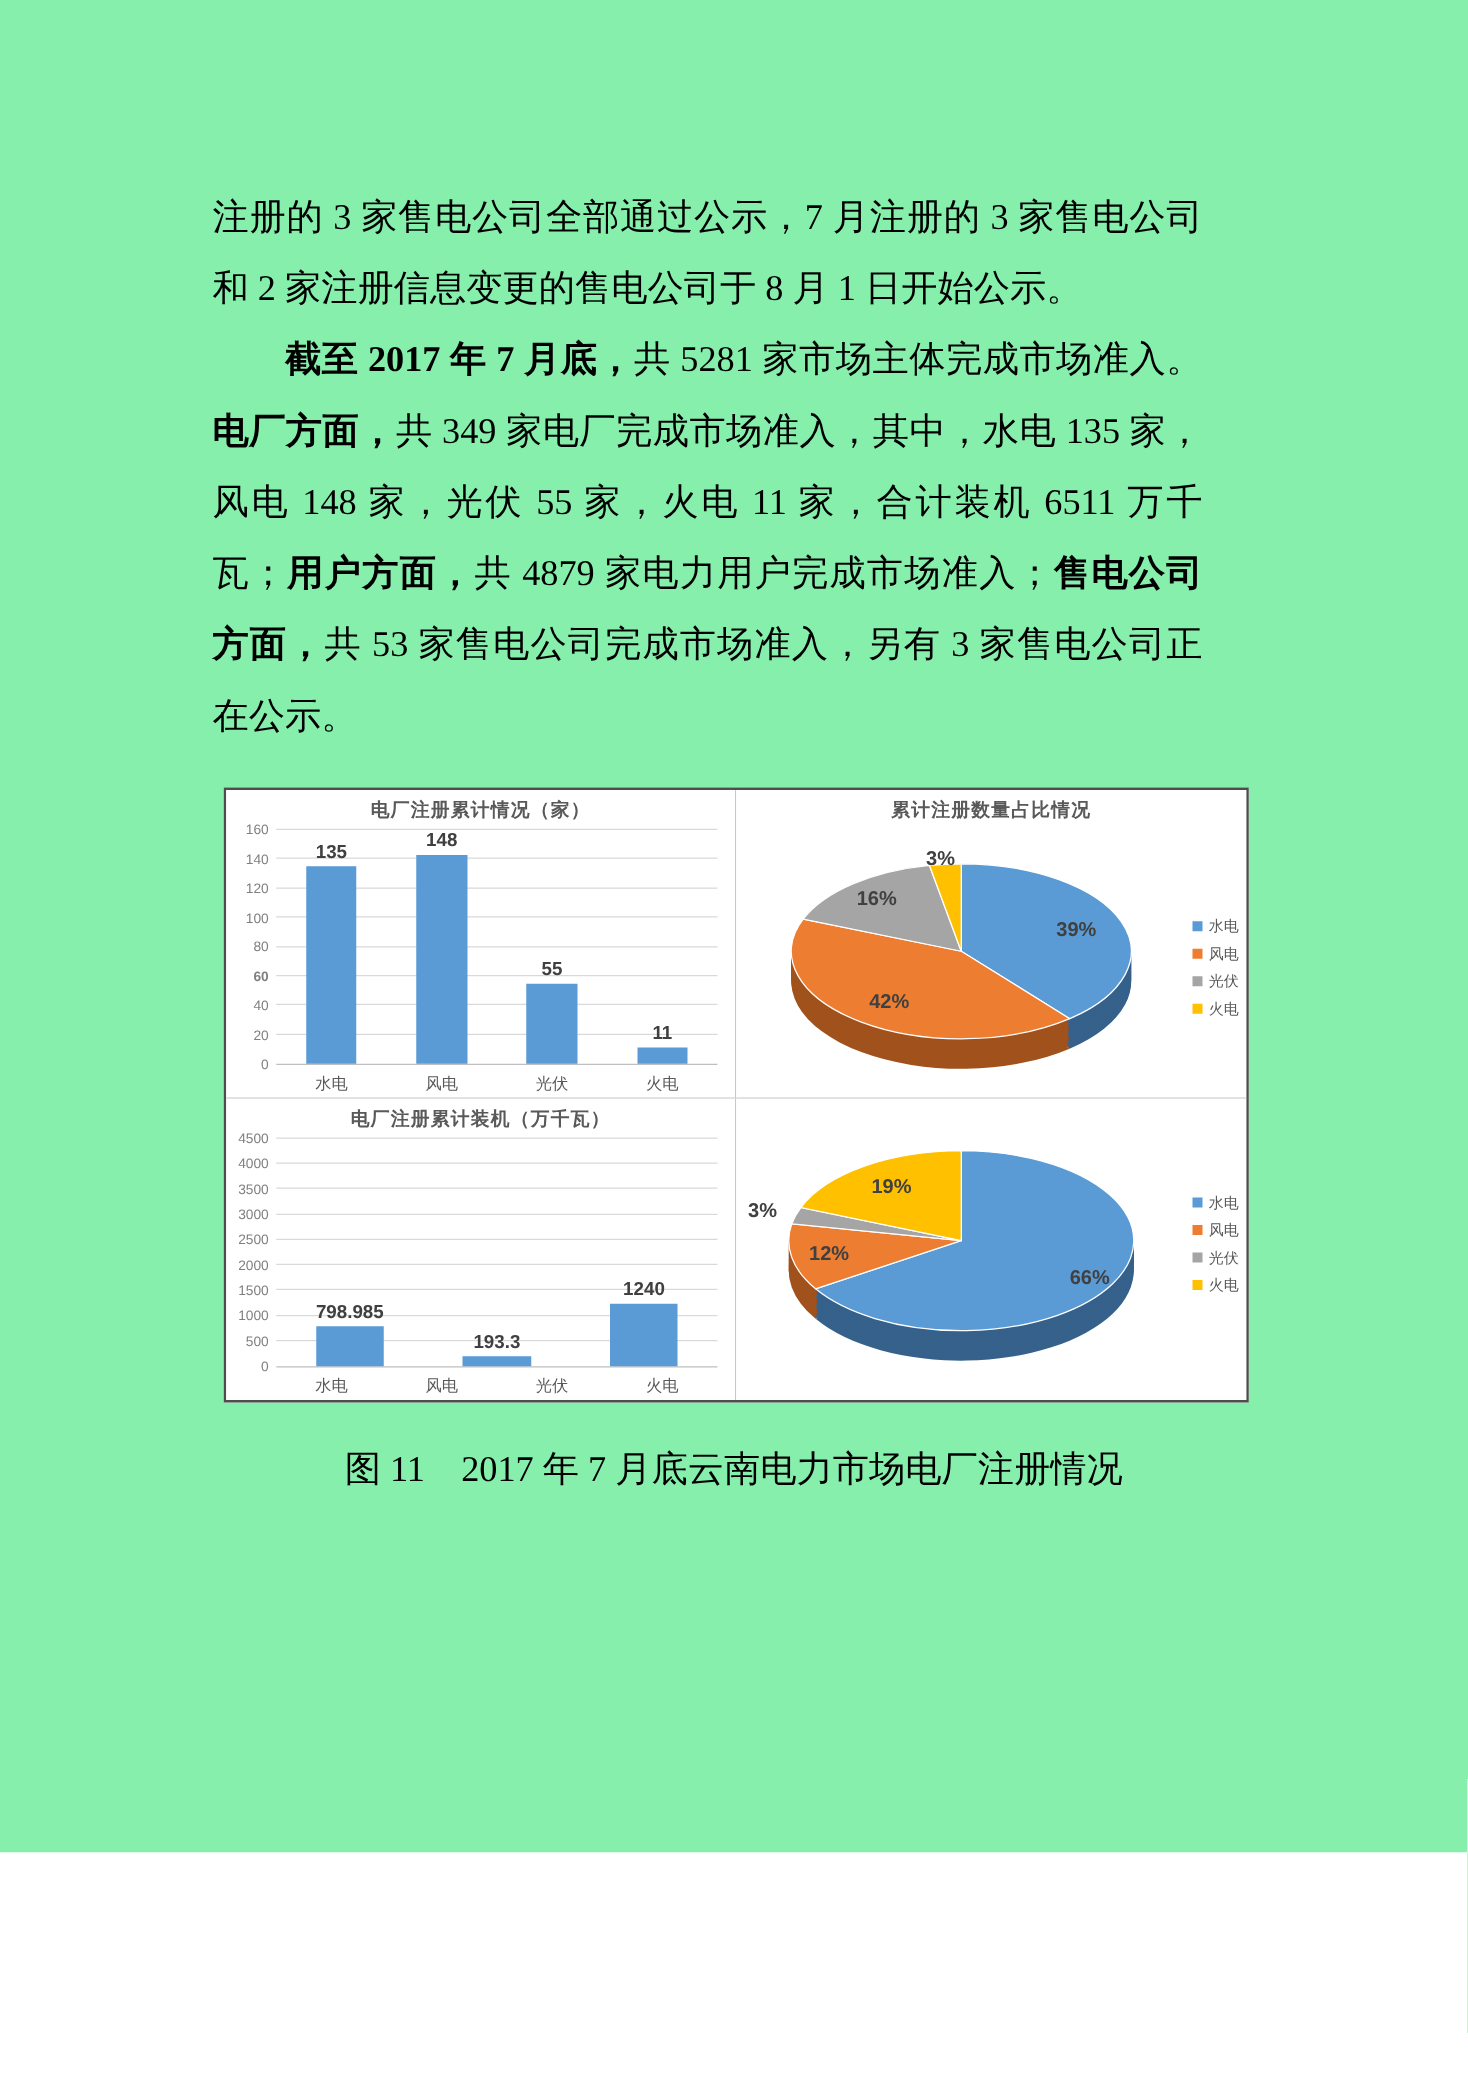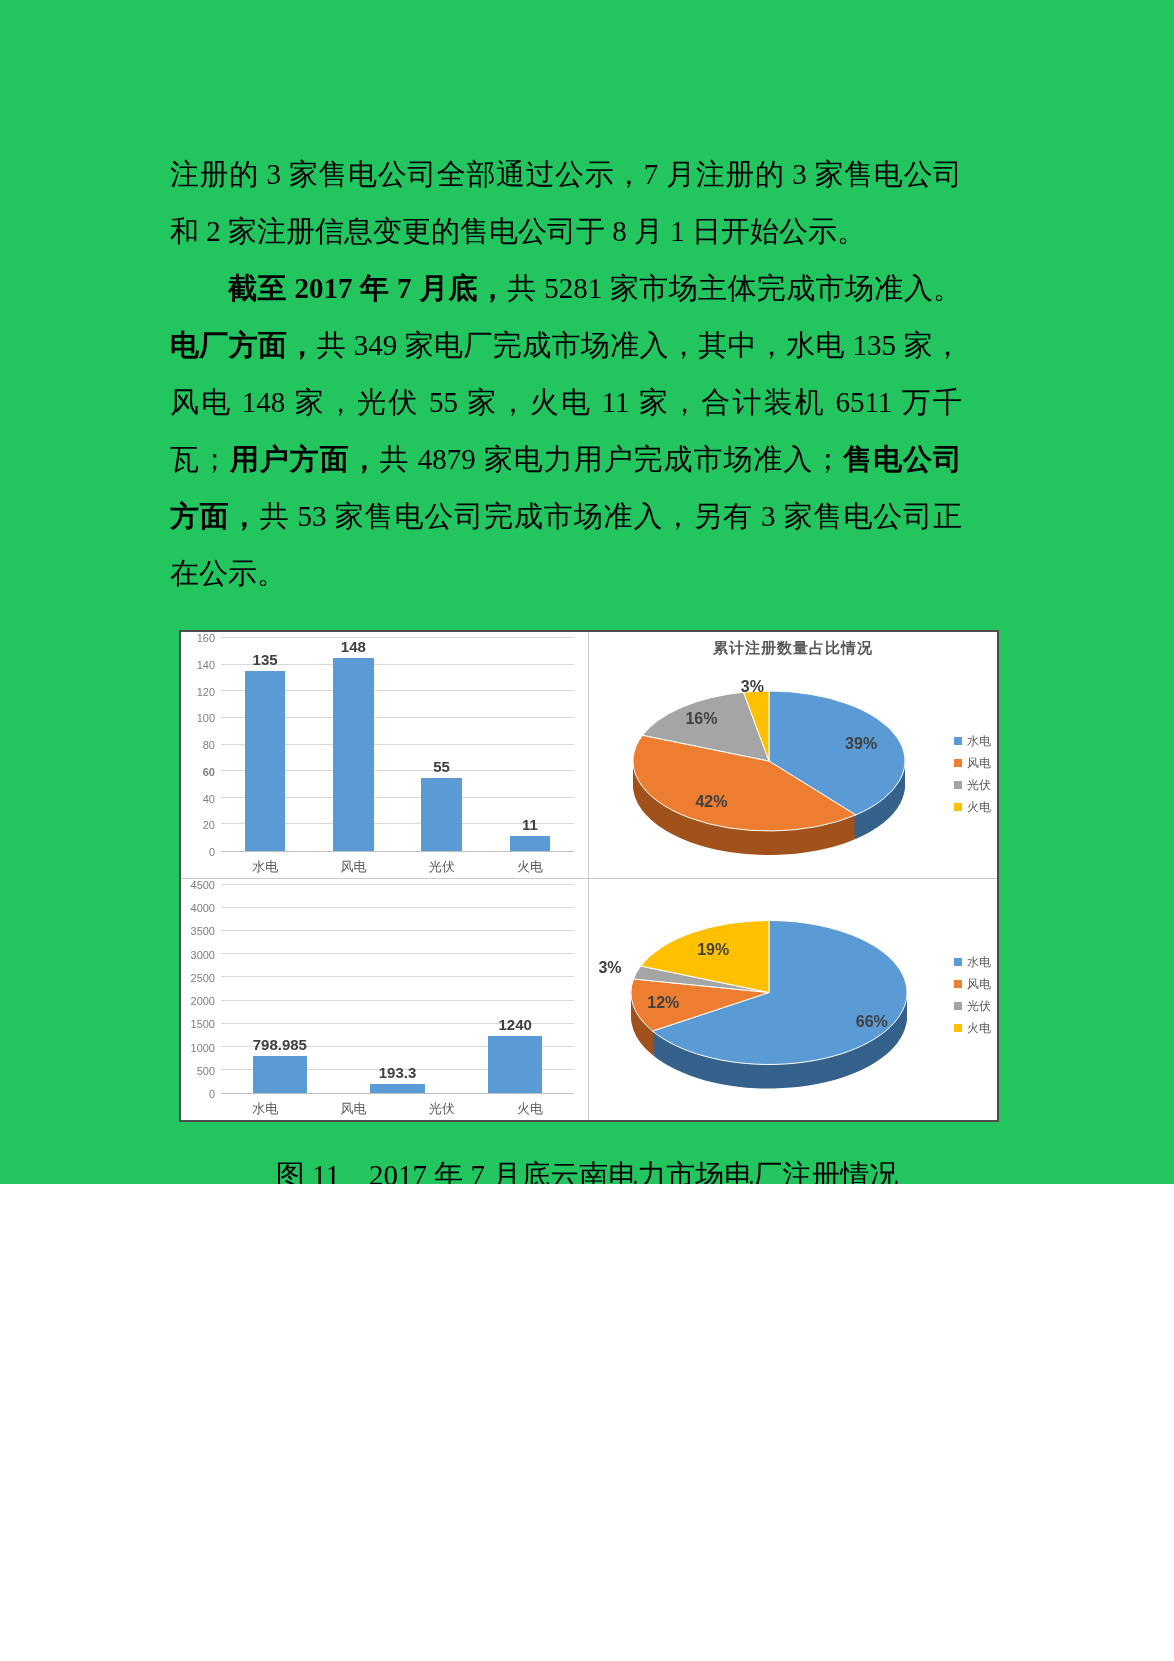--- a/index.html
+++ b/index.html
@@ -1,16 +1,16 @@
 <!DOCTYPE html>
 <html><head>
 <meta charset="utf-8">
 <style>
   html,body{margin:0;padding:0;background:#ffffff;}
-  .page{position:relative;width:1174px;height:1184px;background:#22c55e;overflow:hidden;
+  .page{position:relative;width:1174px;height:1482px;background:#86efac;overflow:hidden;
         font-family:"Liberation Serif","DejaVu Serif",serif;color:#000;}
   .body-text{position:absolute;left:170px;top:146px;width:792px;
              font-size:29px;line-height:57px;text-align:justify;text-align-last:left;}
   .body-text p{margin:0;}
   .body-text p.indent{text-indent:2em;}
   .b{font-weight:bold;}
 
   
   .figure{position:absolute;left:179px;top:630px;width:820px;height:492px;
           box-sizing:border-box;border:2px solid #4d4d4d;background:#fff;
@@ -57,20 +57,21 @@
 <div class="page">
 
   <div class="body-text">
     <p><span>注册的 3 家售电公司全部通过公示，7 月注册的 3 家售电公司和 2 家注册信息变更的售电公司于 8 月 1 日开始公示。</span></p>
     <p class="indent"><span class="b">截至 2017 年 7 月底，</span><span>共 5281 家市场主体完成市场准入。</span><span class="b">电厂方面，</span><span>共 349 家电厂完成市场准入，其中，水电 135 家，风电 148 家，光伏 55 家，火电 11 家，合计装机 6511 万千瓦；</span><span class="b">用户方面，</span><span>共 4879 家电力用户完成市场准入；</span><span class="b">售电公司方面，</span><span>共 53 家售电公司完成市场准入，另有 3 家售电公司正在公示。</span></p>
   </div>
 
   <div class="figure">
 
     <div class="cell cleft ctop">
+      <div class="chart-title">电厂注册累计情况（家）</div>
       <div class="bar-body">
         <div class="y-axis">
             <div class="ytick" style="bottom: 0%;">0</div>
             <div class="ytick" style="bottom: 12.5%;">20</div>
             <div class="ytick" style="bottom: 25%;">40</div>
             <div class="ytick" style="bottom: 37.5%; font-weight: bold;">60</div>
             <div class="ytick" style="bottom: 50%;">80</div>
             <div class="ytick" style="bottom: 62.5%;">100</div>
             <div class="ytick" style="bottom: 75%;">120</div>
             <div class="ytick" style="bottom: 87.5%;">140</div>
@@ -187,20 +188,21 @@
             </div>
             <div class="legend-item">
               <div class="legend-swatch" style="background: rgb(255, 192, 0);"></div>
               <span>火电</span>
             </div>
           </div>
       </div>
     </div>
 
     <div class="cell cleft">
+      <div class="chart-title">电厂注册累计装机（万千瓦）</div>
       <div class="bar-body">
         <div class="y-axis">
             <div class="ytick" style="bottom: 0%;">0</div>
             <div class="ytick" style="bottom: 11.1111%;">500</div>
             <div class="ytick" style="bottom: 22.2222%;">1000</div>
             <div class="ytick" style="bottom: 33.3333%;">1500</div>
             <div class="ytick" style="bottom: 44.4444%;">2000</div>
             <div class="ytick" style="bottom: 55.5556%;">2500</div>
             <div class="ytick" style="bottom: 66.6667%;">3000</div>
             <div class="ytick" style="bottom: 77.7778%;">3500</div>

